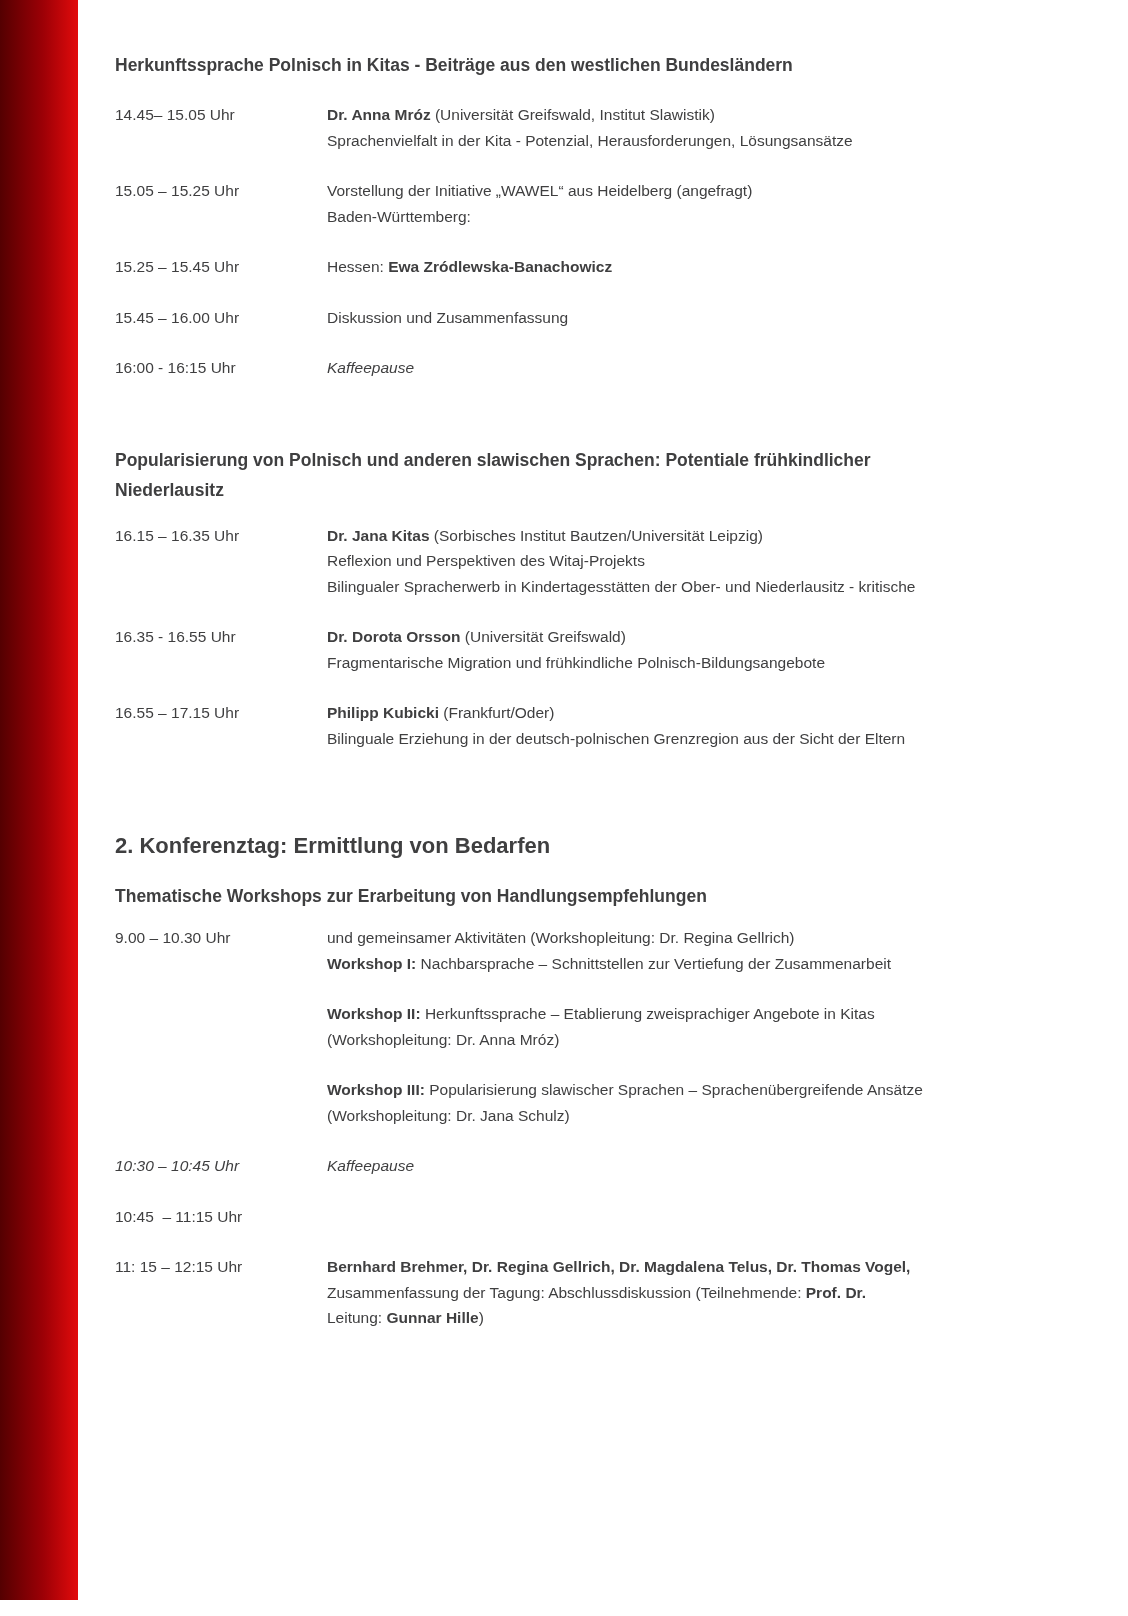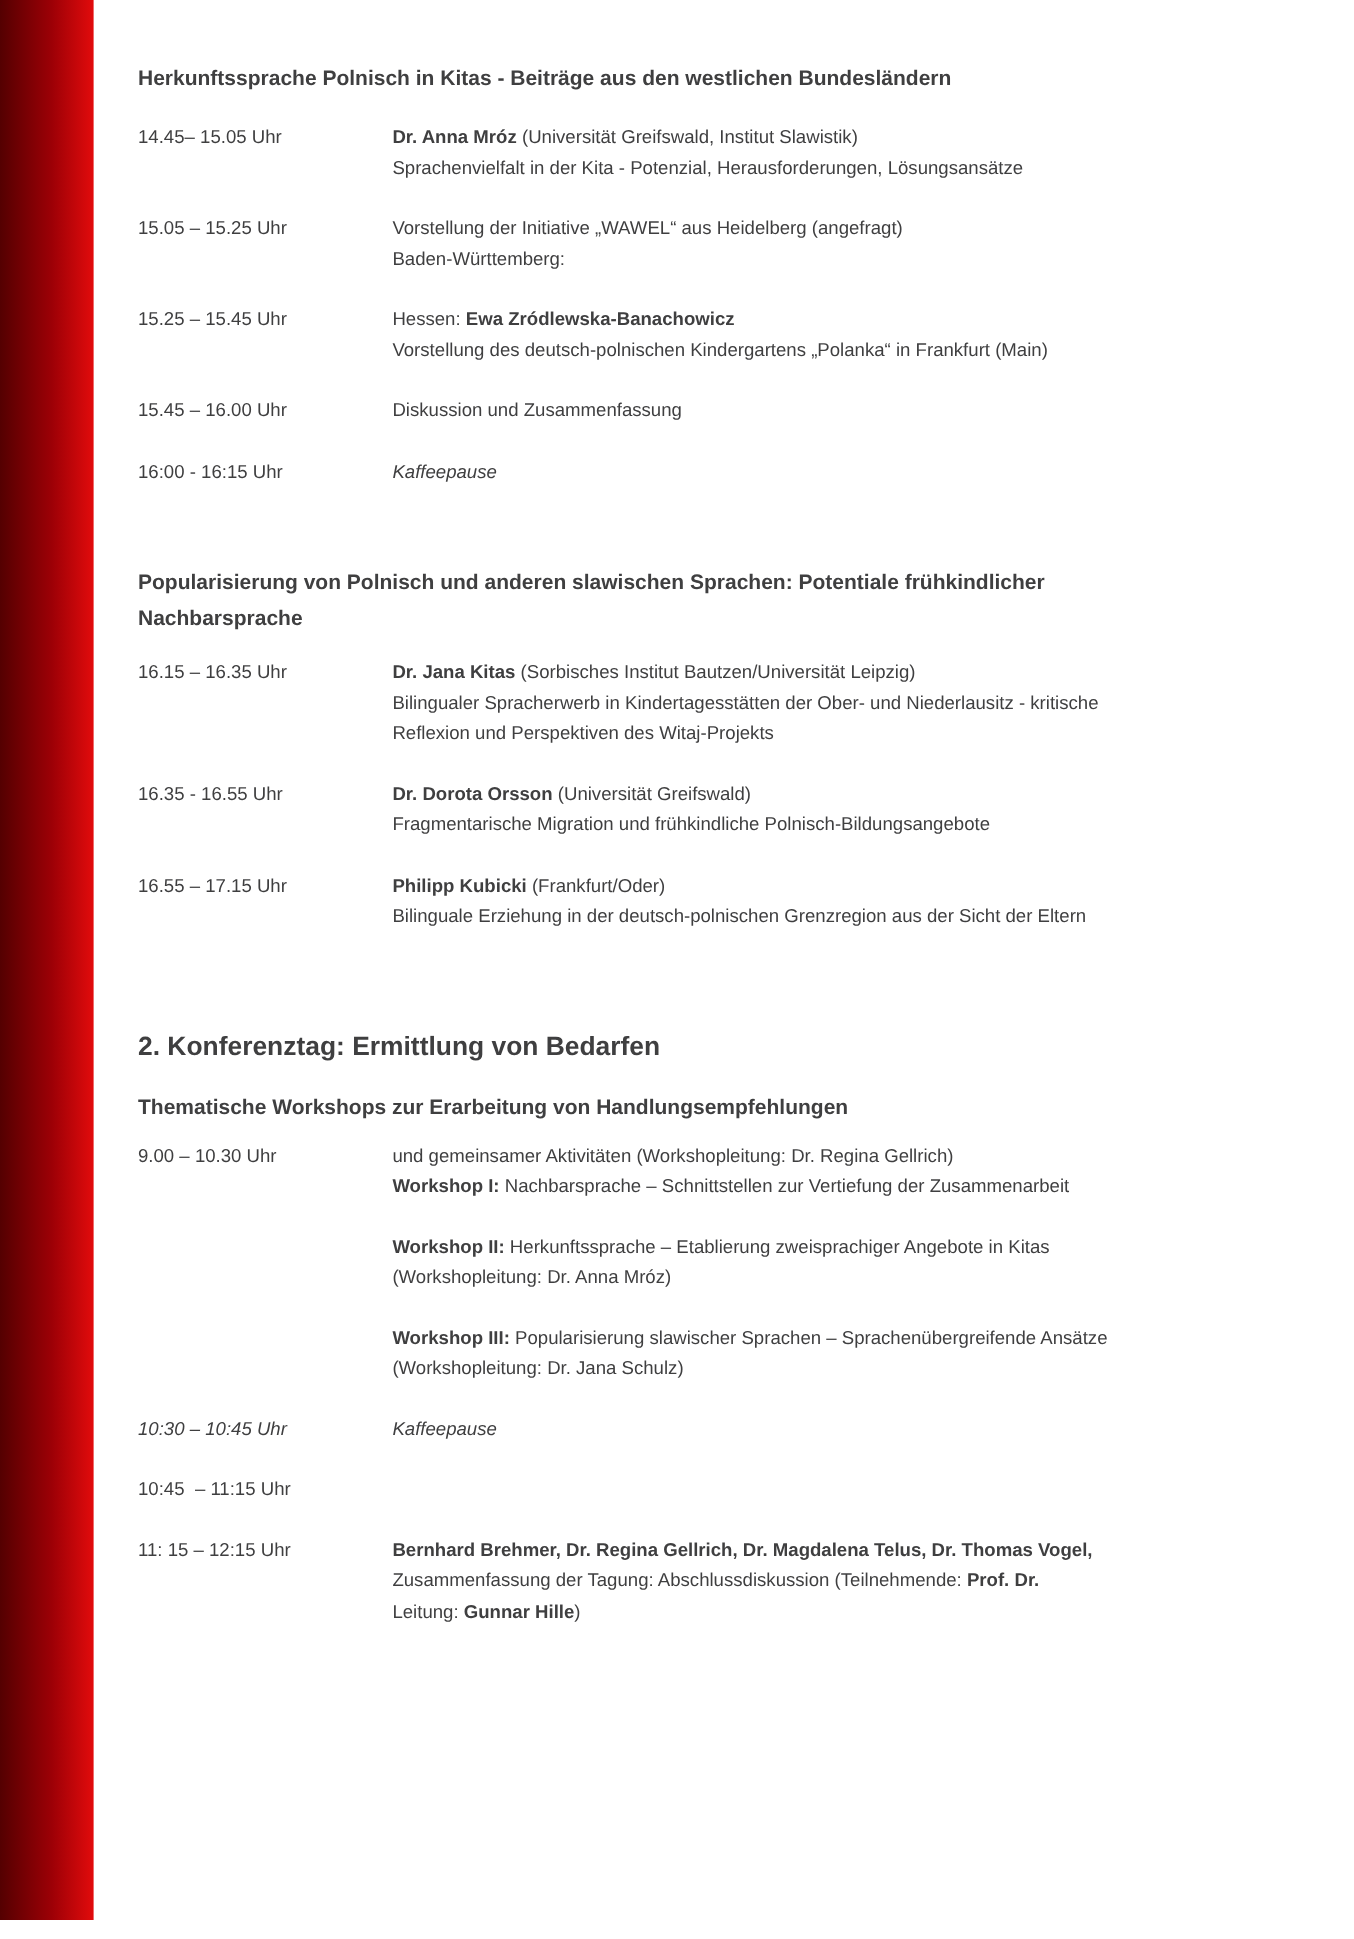--- a/index.html
+++ b/index.html
@@ -57,21 +57,20 @@
                 <div class="line"><span>Vorstellung der Initiative „WAWEL“ aus Heidelberg (angefragt)</span></div>
                 <div class="line"><span>Baden-Württemberg:</span></div>
               </div>
             </div>
           </div>
           <div class="row">
             <div class="time">15.25 – 15.45 Uhr</div>
             <div class="desc">
               <div class="block">
                 <div class="line"><span>Hessen: </span><span class="b">Ewa Zródlewska-Banachowicz</span></div>
-                <div class="line"><span>Vorstellung des deutsch-polnischen Kindergartens „Polanka“ in Frankfurt (Main)</span></div>
               </div>
             </div>
           </div>
           <div class="row">
             <div class="time">15.45 – 16.00 Uhr</div>
             <div class="desc">
               <div class="block">
                 <div class="line"><span>Diskussion und Zusammenfassung</span></div>
               </div>
             </div>
@@ -80,30 +79,30 @@
             <div class="time">16:00 - 16:15 Uhr</div>
             <div class="desc">
               <div class="block">
                 <div class="line"><span class="i">Kaffeepause</span></div>
               </div>
             </div>
           </div>
         </div>
         <div class="kind-h2">
           <div class="line">Popularisierung von Polnisch und anderen slawischen Sprachen: Potentiale frühkindlicher</div>
-          <div class="line">Nachbarsprache</div>
+          <div class="line">Niederlausitz</div>
         </div>
         <div class="kind-rows">
           <div class="row">
             <div class="time">16.15 – 16.35 Uhr</div>
             <div class="desc">
               <div class="block">
                 <div class="line"><span class="b">Dr. Jana Kitas</span><span> (Sorbisches Institut Bautzen/Universität Leipzig)</span></div>
+                <div class="line"><span>Reflexion und Perspektiven des Witaj-Projekts</span></div>
                 <div class="line"><span>Bilingualer Spracherwerb in Kindertagesstätten der Ober- und Niederlausitz - kritische</span></div>
-                <div class="line"><span>Reflexion und Perspektiven des Witaj-Projekts</span></div>
               </div>
             </div>
           </div>
           <div class="row">
             <div class="time">16.35 - 16.55 Uhr</div>
             <div class="desc">
               <div class="block">
                 <div class="line"><span class="b">Dr. Dorota Orsson</span><span> (Universität Greifswald)</span></div>
                 <div class="line"><span>Fragmentarische Migration und frühkindliche Polnisch-Bildungsangebote</span></div>
               </div>

